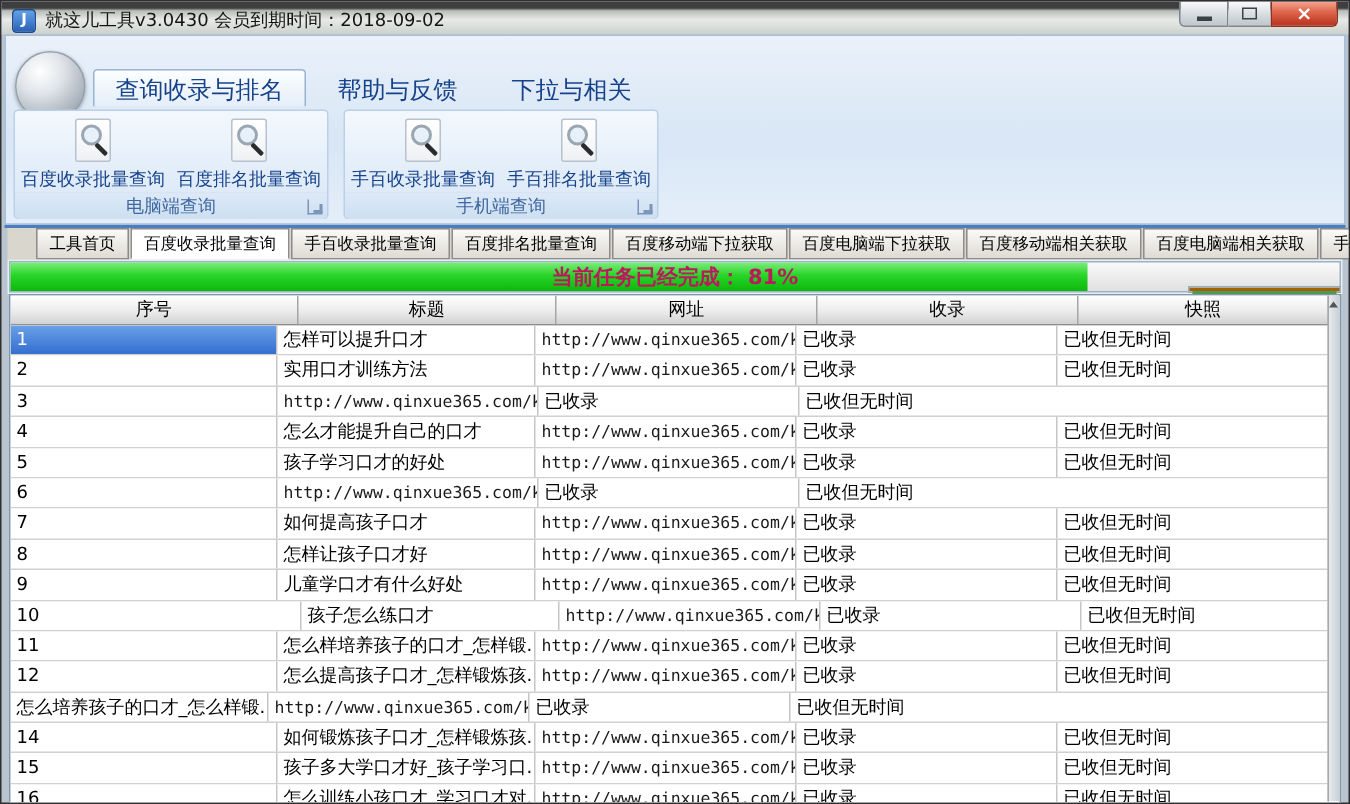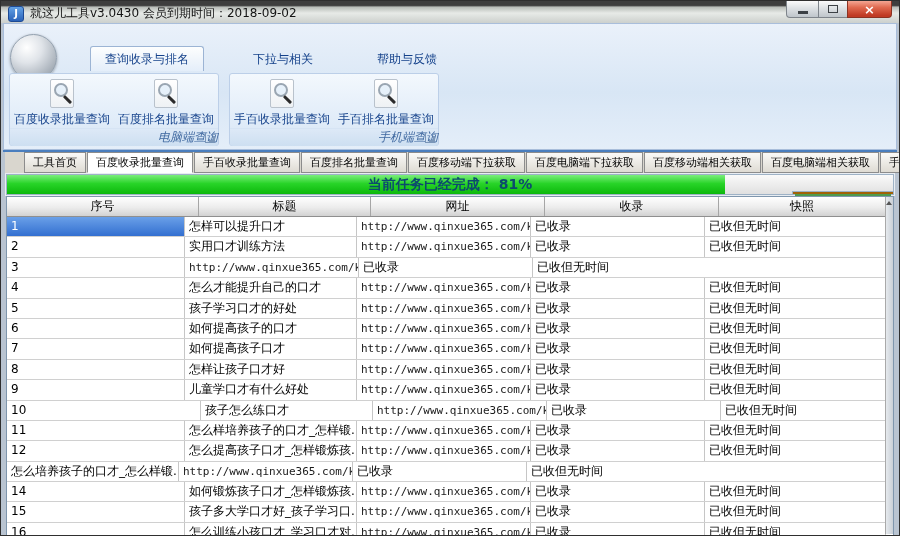--- a/index.html
+++ b/index.html
@@ -26,37 +26,37 @@
   .glyph-min{width:10px;height:3px;background:#3c4146;margin-top:6px;}
   .glyph-max{width:10px;height:8px;border:1px solid #3c4146;box-sizing:border-box;background:transparent;}
 
   
   .ribbon{position:absolute;top:22px;left:2px;right:2px;height:127px;box-sizing:border-box;
     background:linear-gradient(#eaf1fa,#d8e6f5 55%,#e4eef9);border:1px solid #a9bedb;}
   .orb{position:absolute;left:6px;top:10px;width:45px;height:45px;border-radius:50%;
     background:radial-gradient(circle at 35% 28%,#ffffff,#e0e4e9 35%,#aeb6bf 70%,#848e99);
     border:1px solid #93a0ae;box-shadow:0 1px 3px rgba(0,0,0,.35);}
   .ribbon-tabs{position:absolute;left:58px;top:22px;height:25px;display:flex;gap:6px;}
-  .rtab{padding:0 14px;line-height:25px;font-size:12px;color:#15428b;white-space:nowrap;
-    border-radius:3px 3px 0 0;border:1px solid transparent;border-bottom:none;margin-left:28px;}
+  .rtab{padding:0 14px;line-height:25px;font-size:16px;color:#15428b;white-space:nowrap;
+    border-radius:3px 3px 0 0;border:1px solid transparent;border-bottom:none;}
   .rtab.active{background:linear-gradient(#fdfefe,#eef4fb 60%,#e4eefa);border-color:#9cb4d4;}
   .ribbon-body{position:absolute;left:5px;right:5px;top:49px;bottom:3px;display:flex;gap:10px;}
   .rgroup{width:210px;flex:none;box-sizing:border-box;border:1px solid #bccfe8;border-radius:3px;
     background:linear-gradient(#f3f8fd,#e2edf9 60%,#d8e6f5);display:flex;flex-direction:column;}
   .rgroup-buttons{flex:1;display:flex;justify-content:center;gap:4px;}
   .rbtn{width:100px;display:flex;flex-direction:column;align-items:center;padding-top:5px;border-radius:3px;}
   .doc-icon{position:relative;display:block;width:22px;height:27px;border-radius:2px;
     background:linear-gradient(#ffffff,#eef1f4);border:1px solid #b9c2cc;margin-bottom:3px;}
   .mag-circle{position:absolute;left:3px;top:3px;width:10px;height:10px;border-radius:50%;
     border:2px solid #9aa6b2;background:rgba(222,236,250,.7);}
   .mag-handle{position:absolute;left:14px;top:15px;width:10px;height:3px;background:#2b2b2b;
     border-radius:1px;transform:rotate(45deg);transform-origin:left top;}
   .rbtn-label{font-size:12px;color:#15428b;white-space:nowrap;}
-  .rgroup-foot{height:17px;flex:none;position:relative;display:flex;align-items:center;justify-content:flex-end;
-    background:linear-gradient(#dde9f7,#cddff1);border-top:1px solid #d6e4f4;border-radius:0 0 3px 3px;font-style:italic;}
+  .rgroup-foot{height:17px;flex:none;position:relative;display:flex;align-items:center;justify-content:center;
+    background:linear-gradient(#dde9f7,#cddff1);border-top:1px solid #d6e4f4;border-radius:0 0 3px 3px;}
   .rgroup-label{font-size:12px;color:#3f68a0;}
   .launcher{position:absolute;right:3px;bottom:3px;width:9px;height:9px;
     border-left:1px solid #7a96b8;border-bottom:1px solid #7a96b8;}
   .launcher::after{content:"";position:absolute;right:0;bottom:0;width:4px;height:4px;
     border-right:2px solid #7a96b8;border-bottom:2px solid #7a96b8;}
 
   .blue-line{position:absolute;top:149px;left:2px;right:2px;height:2px;background:#4a7ebe;}
 
   
   .doc-tabs{position:absolute;top:151px;left:4px;right:4px;height:21px;background:#d9d6ce;
@@ -64,21 +64,21 @@
   .dtab{padding:0 8px;line-height:19px;font-size:11px;color:#000;white-space:nowrap;box-sizing:border-box;
     border:1px solid #8c8c8c;background:linear-gradient(#fbfaf8,#dedbd3);}
   .dtab.active{background:#ffffff;border-bottom-color:#ffffff;}
 
   
   .progress-row{position:absolute;top:172px;left:4px;right:4px;height:23px;background:#e8edf2;}
   .progress-track{position:absolute;left:1px;right:1px;top:1px;bottom:1px;box-sizing:border-box;
     border:1px solid #9eb2c6;background:linear-gradient(#fafafa,#e0e0e0);}
   .progress-fill{height:100%;background:linear-gradient(#7bed7b,#28d428 45%,#0cb80c);}
   .progress-label{position:absolute;left:0;right:0;top:0;bottom:0;display:flex;align-items:center;
-    justify-content:center;font-size:14px;font-weight:bold;color:#0c4a6e;pointer-events:none;border-radius:10px;}
+    justify-content:center;font-size:14px;font-weight:bold;color:#be185d;pointer-events:none;border-radius:10px;}
   .stop-panel{position:absolute;right:1px;top:18px;bottom:1px;width:102px;box-sizing:border-box;
     background:#a16207;border:1px solid #9eb2c6;display:flex;}
   .stop-btn{flex:1;margin:2px;border:1px solid #4f9a4f;font-family:inherit;font-size:13px;color:#073807;
     background:linear-gradient(#8fe98f,#46cf46 50%,#2cc02c);padding:0;}
 
   
   .table-area{position:absolute;top:195px;left:5px;right:5px;bottom:0;background:#fff;
     border:1px solid #7f96ad;border-bottom:none;box-sizing:border-box;overflow:hidden;
     display:flex;flex-direction:column;}
   .grid-header{display:flex;height:20px;flex:none;border-bottom:1px solid #8f8f8f;
@@ -113,22 +113,22 @@
           <span class="glyph-max"></span>
         </div>
       <div class="wbtn close">×</div>
     </div>
   </div>
 
   <div class="ribbon">
     <div class="orb"></div>
     <div class="ribbon-tabs" id="ribbonTabs">
         <div class="rtab active">查询收录与排名</div>
+        <div class="rtab">帮助与反馈</div>
         <div class="rtab">下拉与相关</div>
-        <div class="rtab">帮助与反馈</div>
       </div>
     <div class="ribbon-body" id="ribbonGroups">
         <div class="rgroup">
           <div class="rgroup-buttons">
             <div class="rbtn">
               <span class="doc-icon">
                 <span class="mag-circle"></span>
                 <span class="mag-handle"></span>
               </span>
               <div class="rbtn-label">百度收录批量查询</div>
@@ -233,21 +233,20 @@
         </div>
         <div class="grow">
           <div class="gcell" style="width: 178px;">5</div>
           <div class="gcell" style="width: 172px;">孩子学习口才的好处</div>
           <div class="gcell url" style="width: 174px;">http://www.qinxue365.com/kcz...</div>
           <div class="gcell" style="width: 174px;">已收录</div>
           <div class="gcell" style="flex: 1 1 0%;">已收但无时间</div>
         </div>
         <div class="grow">
           <div class="gcell" style="width: 178px;">6</div>
-          <div class="gcell" style="width: 172px;">如何提高孩子的口才</div>
           <div class="gcell url" style="width: 174px;">http://www.qinxue365.com/kcz...</div>
           <div class="gcell" style="width: 174px;">已收录</div>
           <div class="gcell" style="flex: 1 1 0%;">已收但无时间</div>
         </div>
         <div class="grow">
           <div class="gcell" style="width: 178px;">7</div>
           <div class="gcell" style="width: 172px;">如何提高孩子口才</div>
           <div class="gcell url" style="width: 174px;">http://www.qinxue365.com/kcz...</div>
           <div class="gcell" style="width: 174px;">已收录</div>
           <div class="gcell" style="flex: 1 1 0%;">已收但无时间</div>

